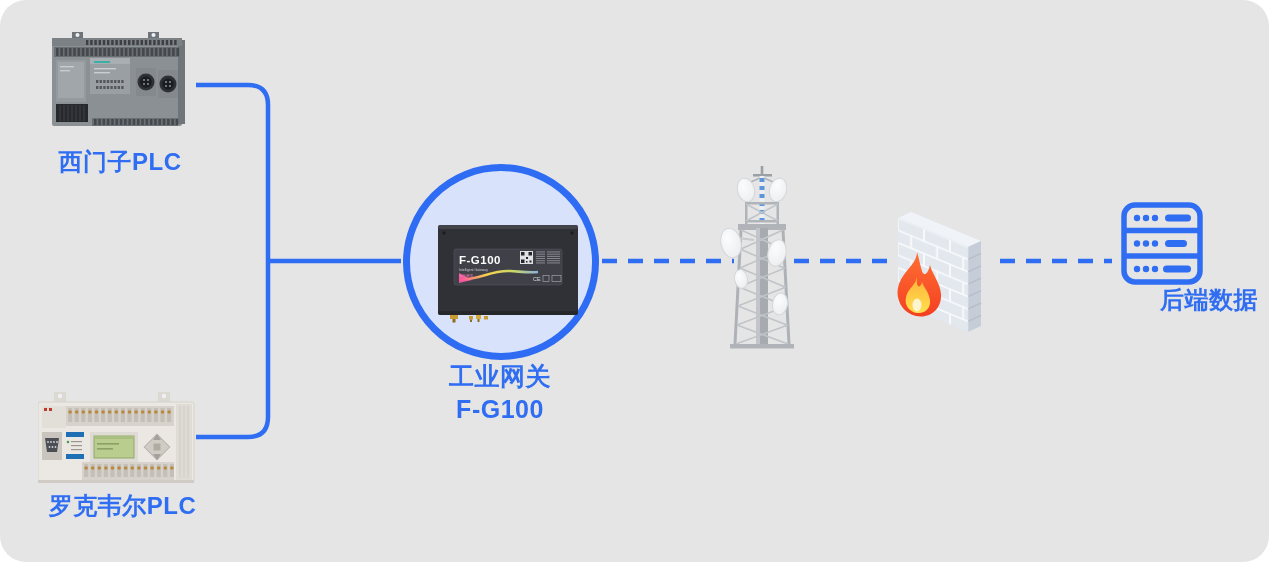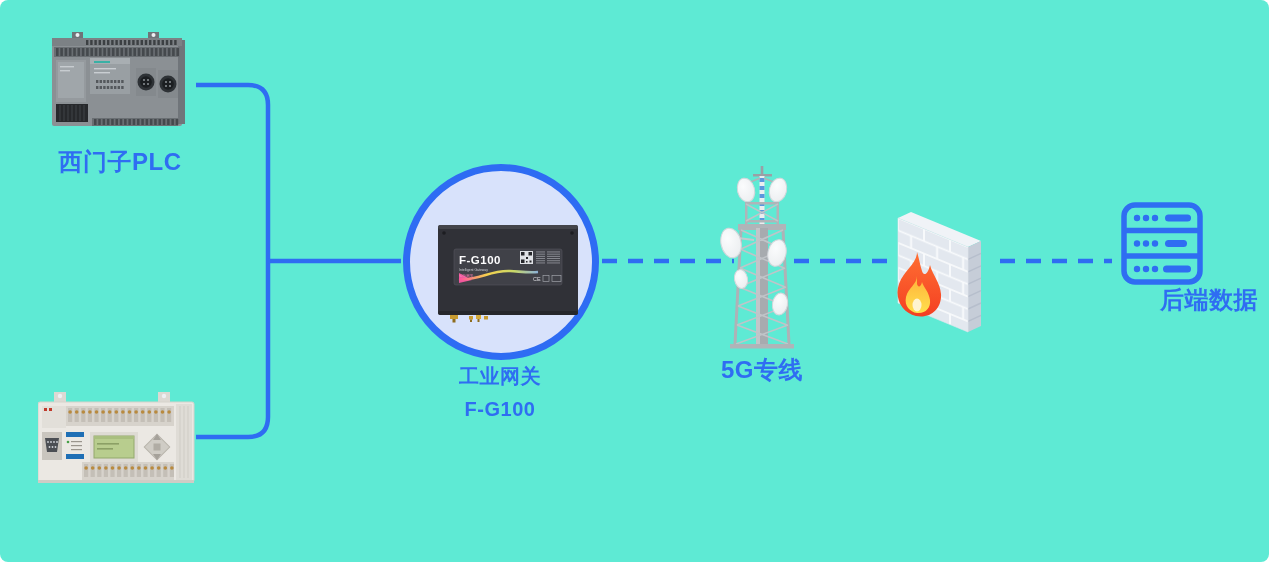--- a/index.html
+++ b/index.html
@@ -1,26 +1,26 @@
 <!DOCTYPE html>
 <html><head>
 <meta charset="utf-8">
 <style>
   html,body{margin:0;padding:0;background:#ffffff;}
   body{font-family:"Liberation Sans","DejaVu Sans",sans-serif;}
   .canvas{
-    position:relative;width:1269px;height:562px;background:#5eead4;
-    border-radius:8px;overflow:hidden;
+    position:relative;width:1269px;height:562px;background:#e5e5e5;
+    border-radius:26px;overflow:hidden;
   }
   .abs{position:absolute;}
   .node-label{
     position:absolute;color:#2F6DF2;font-weight:bold;font-size:24px;
     text-align:center;line-height:31px;letter-spacing:0.5px;
   }
-  .gateway-label{font-size:20px;line-height:33px;}
+  .gateway-label{font-size:25px;line-height:33px;}
   .circle{
     position:absolute;left:403px;top:164px;width:196px;height:196px;
     box-sizing:border-box;border:7px solid #2E6CF3;border-radius:50%;
     background:#D8E2FB;
   }
   svg{display:block;}
   text{font-family:"Liberation Sans","DejaVu Sans",sans-serif;}
 </style>
 </head>
 <body>
@@ -276,20 +276,21 @@
         <circle cx="114.1" cy="76" r="1.8" fill="#B98A3E"></circle>
       <rect x="118.6" y="72" width="4.2" height="13" fill="#C4BFB7"></rect>
         <circle cx="120.7" cy="76" r="1.8" fill="#B98A3E"></circle>
       <rect x="125.2" y="72" width="4.2" height="13" fill="#C4BFB7"></rect>
         <circle cx="127.3" cy="76" r="1.8" fill="#B98A3E"></circle>
       <rect x="131.8" y="72" width="4.2" height="13" fill="#C4BFB7"></rect>
         <circle cx="133.9" cy="76" r="1.8" fill="#B98A3E"></circle>
     </g>
     <rect x="0" y="88" width="156" height="3" fill="#D0CCC5"></rect>
   </svg>
+  <div class="node-label" style="left:10px;top:490px;width:225px">罗克韦尔PLC</div>
 
   <div class="circle">
     <svg class="abs" style="left:28px;top:52px" width="140" height="100" viewBox="0 0 140 100">
       <defs>
         <linearGradient id="rg" x1="0" y1="0" x2="1" y2="0">
           <stop offset="0" stop-color="#FF4FA0"></stop>
           <stop offset="0.35" stop-color="#FFD84D"></stop>
           <stop offset="0.7" stop-color="#CFE06A"></stop>
           <stop offset="1" stop-color="#8FB7E0"></stop>
         </linearGradient>
@@ -381,21 +382,20 @@
     <path d="M25 64 L19 178 M67 64 L73 178" stroke="#AEB2B6" stroke-width="3" fill="none"></path>
     <path d="M25 64 L67 83 M67 64 L25 83 M24 83 L68 102 M68 83 L24 102 M24 102 L69 121 M69 102 L23 121 M23 121 L70 140 M70 121 L22 140 M22 140 L71 159 M71 140 L21 159 M21 159 L72 178 M72 159 L20 178" stroke="#C0C4C8" stroke-width="1.6" fill="none"></path>
     <rect x="14" y="178" width="64" height="4.5" fill="#B0B4B8"></rect>
     <line x1="22" y1="72" x2="38" y2="74" stroke="#C6C9CD" stroke-width="2"></line>
     <ellipse cx="15" cy="77" rx="10" ry="15" fill="url(#dish)" stroke="#D4D7DB" transform="rotate(-12 15 77)"></ellipse>
     <line x1="55" y1="85" x2="64" y2="87" stroke="#C6C9CD" stroke-width="2"></line>
     <ellipse cx="61" cy="87" rx="9" ry="13.5" fill="url(#dish)" stroke="#D4D7DB" transform="rotate(12 61 87)"></ellipse>
     <ellipse cx="25" cy="113" rx="6.5" ry="9.5" fill="url(#dish)" stroke="#D4D7DB" transform="rotate(-10 25 113)"></ellipse>
     <ellipse cx="64" cy="138" rx="7.5" ry="11" fill="url(#dish)" stroke="#D4D7DB" transform="rotate(10 64 138)"></ellipse>
   </svg>
-  <div class="node-label" style="left:700px;top:354px;width:124px">5G专线</div>
 
   <svg class="abs" style="left:884px;top:208px" width="116" height="138" viewBox="0 0 116 138">
     <defs>
       <pattern id="bricks" width="26" height="24.8" patternUnits="userSpaceOnUse" patternTransform="translate(14,10) skewY(22.5)">
         <rect x="0" y="0" width="26" height="24.8" fill="#F8FAFC"></rect>
         <rect x="0.9" y="0.9" width="24.2" height="10.6" fill="#E3E8EF"></rect>
         <rect x="-12.1" y="13.3" width="24.2" height="10.6" fill="#E3E8EF"></rect>
         <rect x="14.1" y="13.3" width="24.2" height="10.6" fill="#E3E8EF"></rect>
       </pattern>
       <linearGradient id="flameOuter" x1="0" y1="0" x2="0" y2="1">

